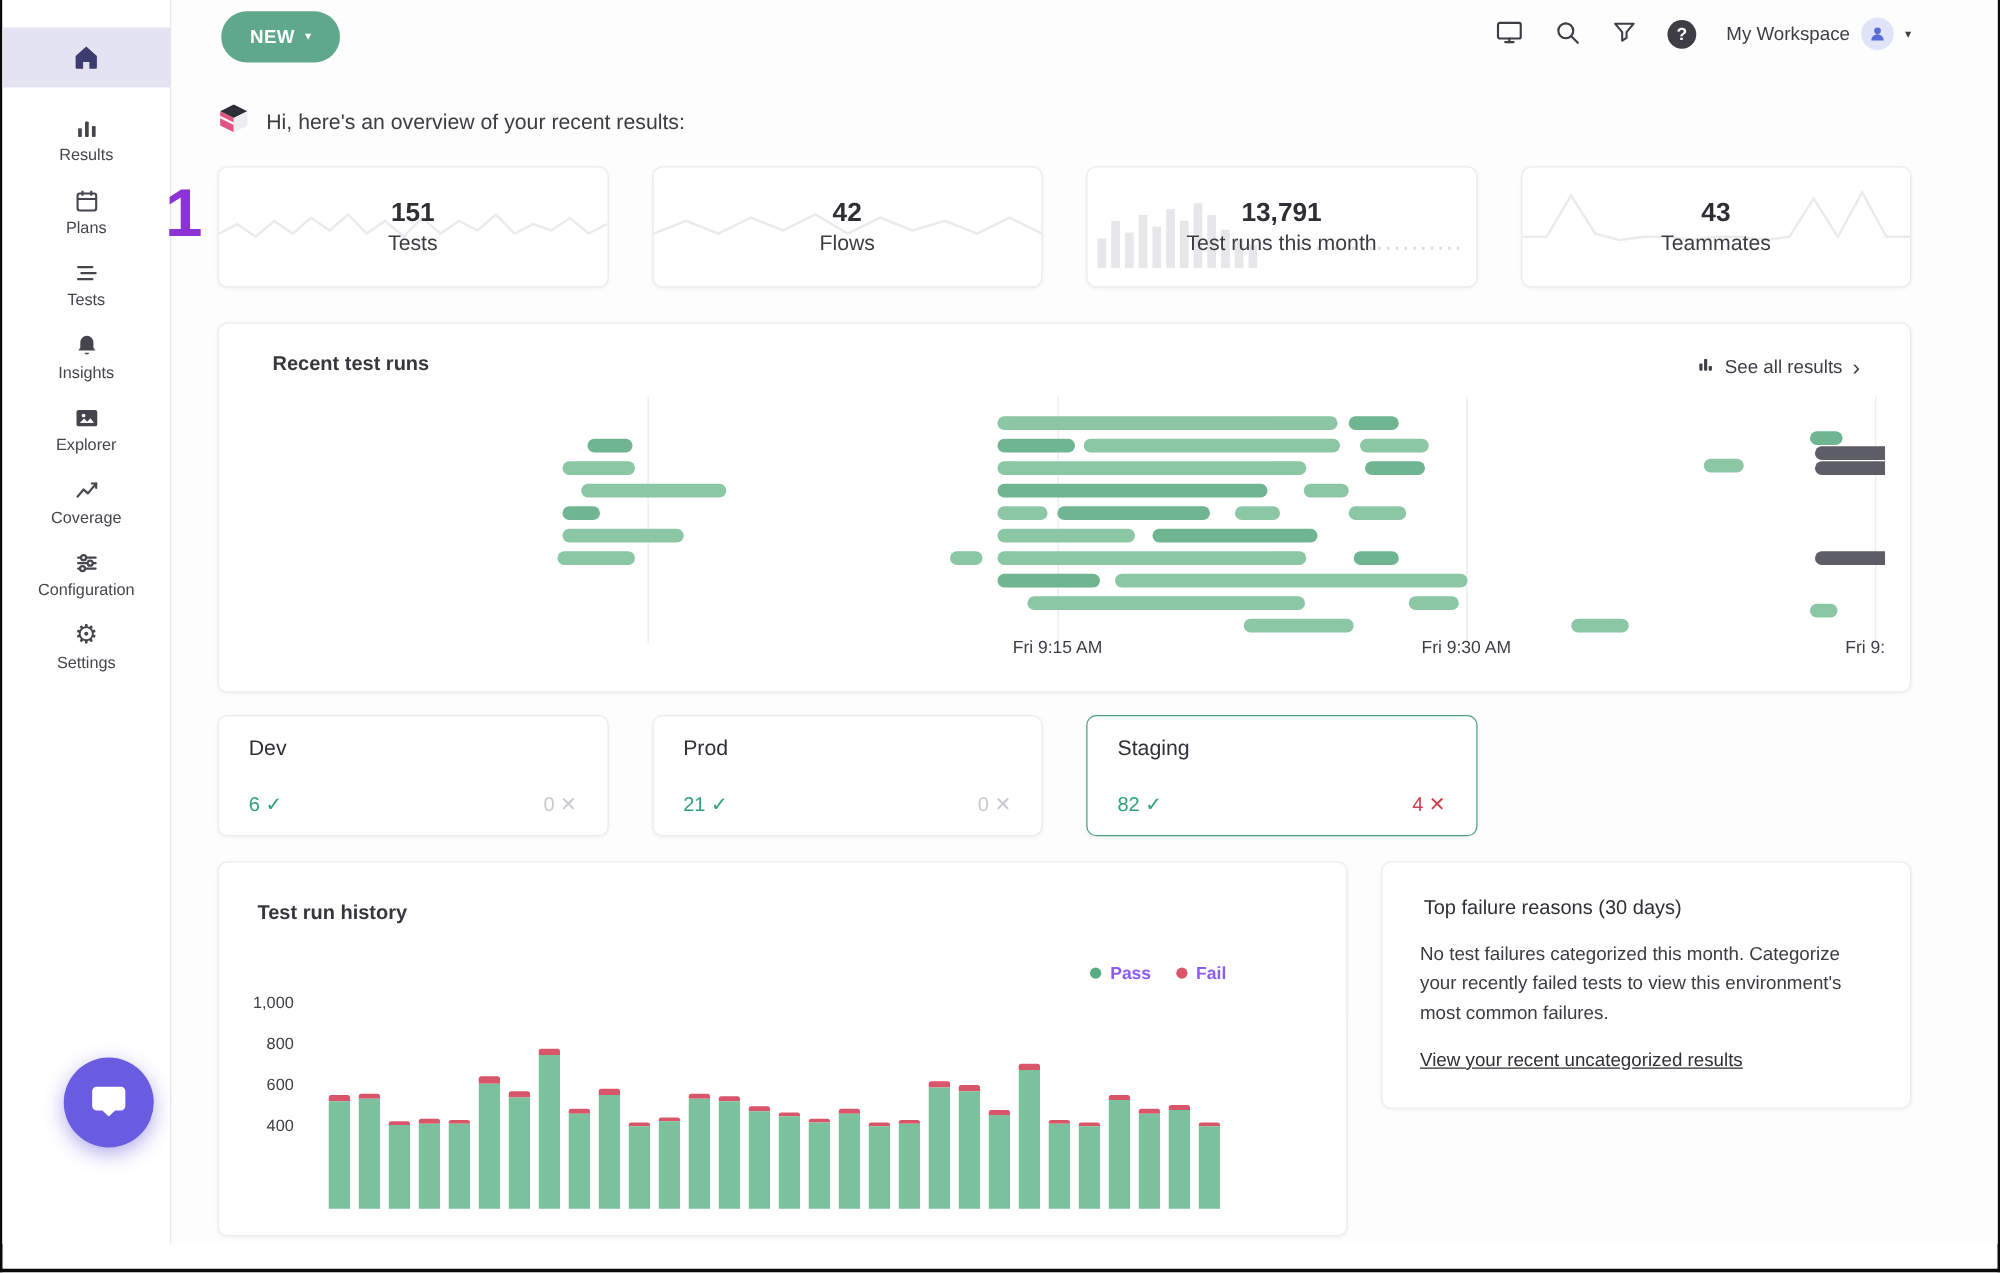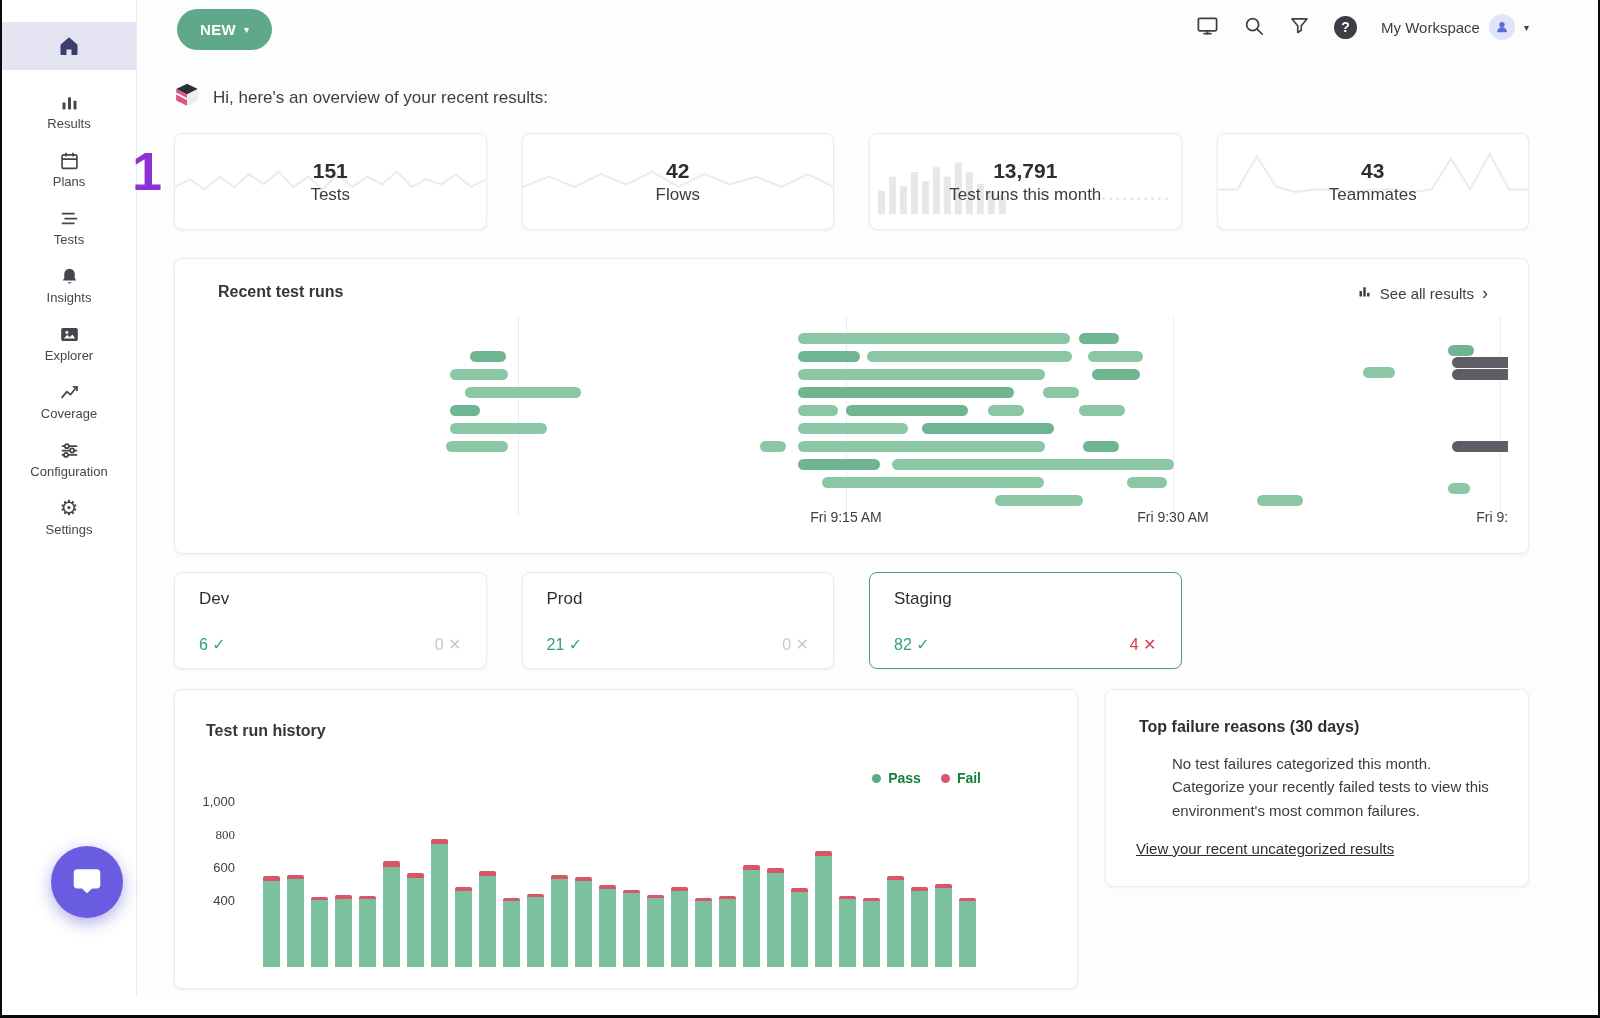--- a/index.html
+++ b/index.html
@@ -67,32 +67,32 @@
   .env-row { display:flex; justify-content:space-between; align-items:center; font-size:16px; }
   .env-pass { color:#31a177; }
   .env-fail { color:#c9c9cf; }
   .env-card.highlight { border:1.5px solid #4d9f7b; }
   .env-card.highlight .env-fail { color:#cf4150; }
 
   .bottom-row { display:flex; gap:27px; margin:20px 69px 0 36px; align-items:flex-start; }
   .history-card { position:relative; width:904px; height:300px; flex:none; overflow:hidden; }
   .history-card .card-title { position:absolute; left:31px; top:32px; }
   .legend { position:absolute; right:96px; top:80px; display:flex; gap:20px; align-items:center;
-            font-size:14px; font-weight:600; color:#15803d; }
+            font-size:14px; font-weight:600; color:#8b5cf6; }
   .legend-item { display:flex; align-items:center; }
   .dot { width:9px; height:9px; border-radius:50%; display:inline-block; margin-right:7px; }
   .ytick { position:absolute; left:0; width:60px; text-align:right; font-size:13px; color:#3d3d45; line-height:16px; }
   .hbars { position:absolute; left:88px; top:0; height:277px; display:flex; align-items:flex-end; gap:7px; }
   .hbar { width:17px; display:flex; flex-direction:column; }
   .hbar .seg-fail { border-radius:2px 2px 0 0; }
   .hbar .seg-pass { flex:1; }
 
   .failure-card { flex:1; padding:28px 30px; }
-  .failure-title { font-size:16px; font-weight:700; color:#2e2e34; margin-bottom:16px; padding-left:3px; }
-  .failure-body { font-size:15px; color:#3c3c42; line-height:1.55;margin-left:36px; }
+  .failure-title { font-size:16px; font-weight:400; color:#2e2e34; margin-bottom:16px; padding-left:3px; }
+  .failure-body { font-size:15px; color:#3c3c42; line-height:1.55; }
   .failure-link { display:inline-block; margin-top:18px; font-size:15px; color:#2e2e34;
                   text-decoration:underline; cursor:pointer; }
 
   .annotation { position:absolute; left:130px; top:144px; font-size:54px; font-weight:800;
                 color:#8d33d4; z-index:40; line-height:1; }
 </style>
 </head>
 <body>
 
 <div class="frame">
@@ -388,21 +388,21 @@
                 <span class="dot" style="background:#56ab82"></span>
                 <span>Pass</span>
               </span>
               <span class="legend-item">
                 <span class="dot" style="background:#d9566a"></span>
                 <span>Fail</span>
               </span>
             </div>
           <div id="history-yaxis">
               <div class="ytick" style="top: 104px;">1,000</div>
-              <div class="ytick" style="top: 137px; font-family: Liberation Serif, serif;">800</div>
+              <div class="ytick" style="top: 137px;">800</div>
               <div class="ytick" style="top: 170px;">600</div>
               <div class="ytick" style="top: 203px;">400</div>
             </div>
           <div class="hbars">
               <div class="hbar" style="height: 91px;">
                 <div class="seg-fail" style="height: 5px; background: rgb(217, 86, 106);"></div>
                 <div class="seg-pass" style="background: rgb(124, 193, 157);"></div>
               </div>
               <div class="hbar" style="height: 92px;">
                 <div class="seg-fail" style="height: 4px; background: rgb(217, 86, 106);"></div>

